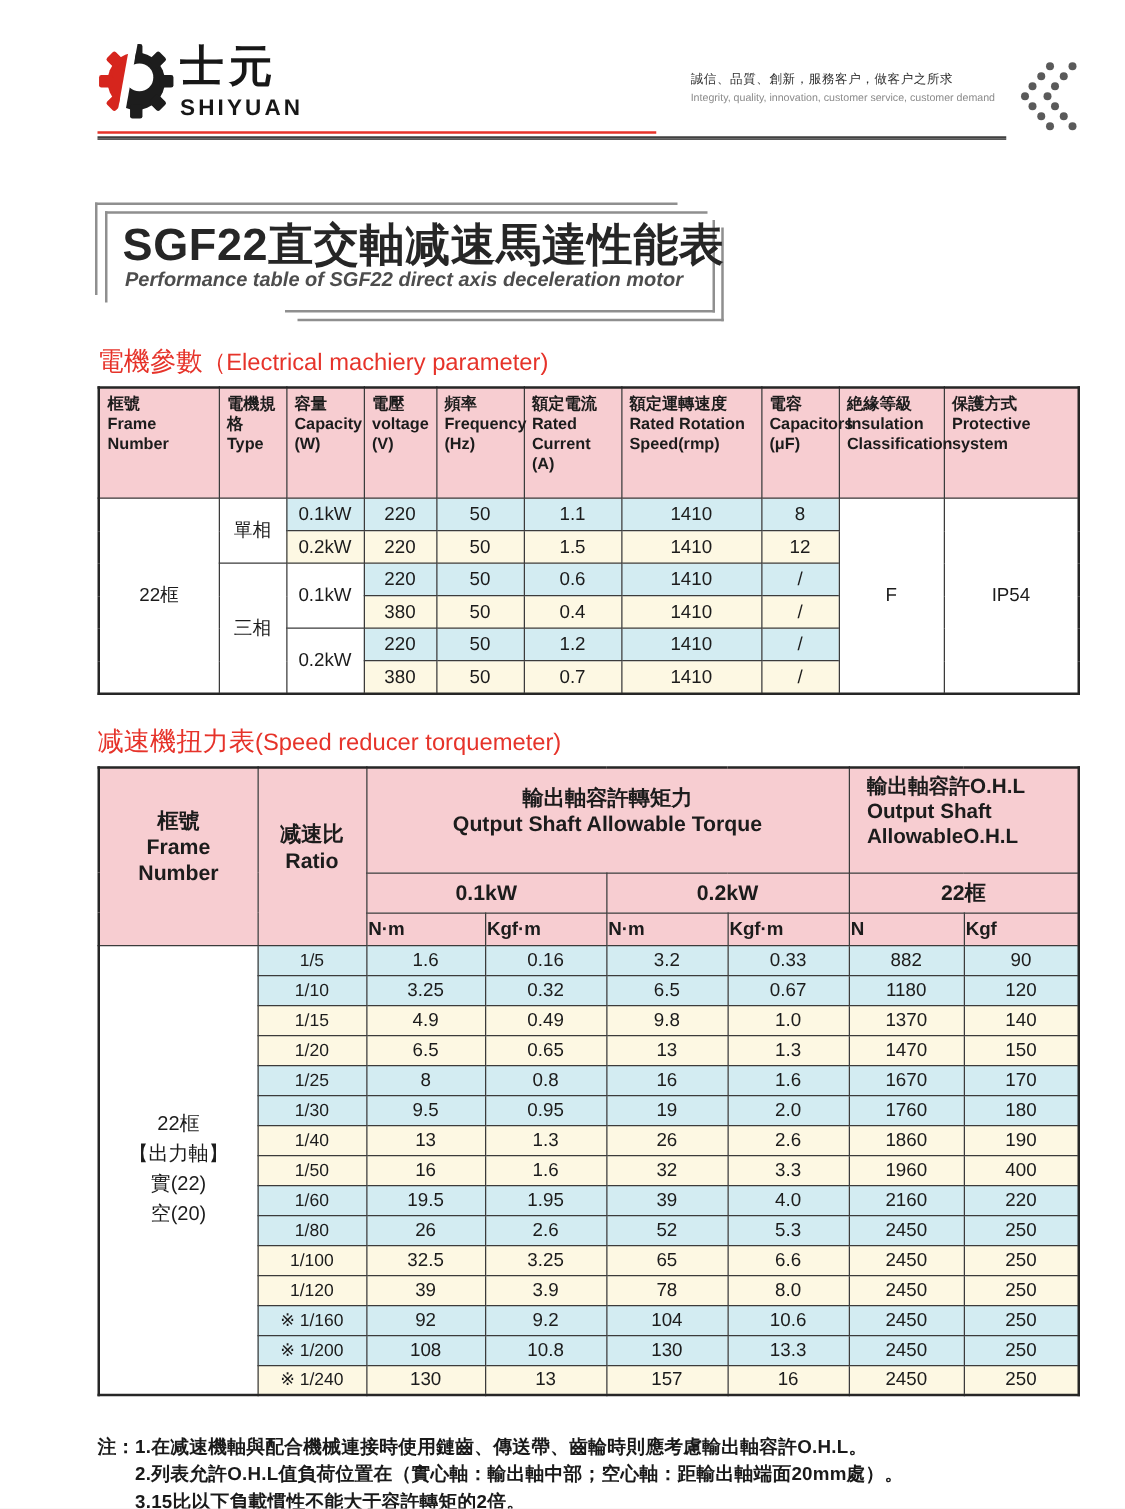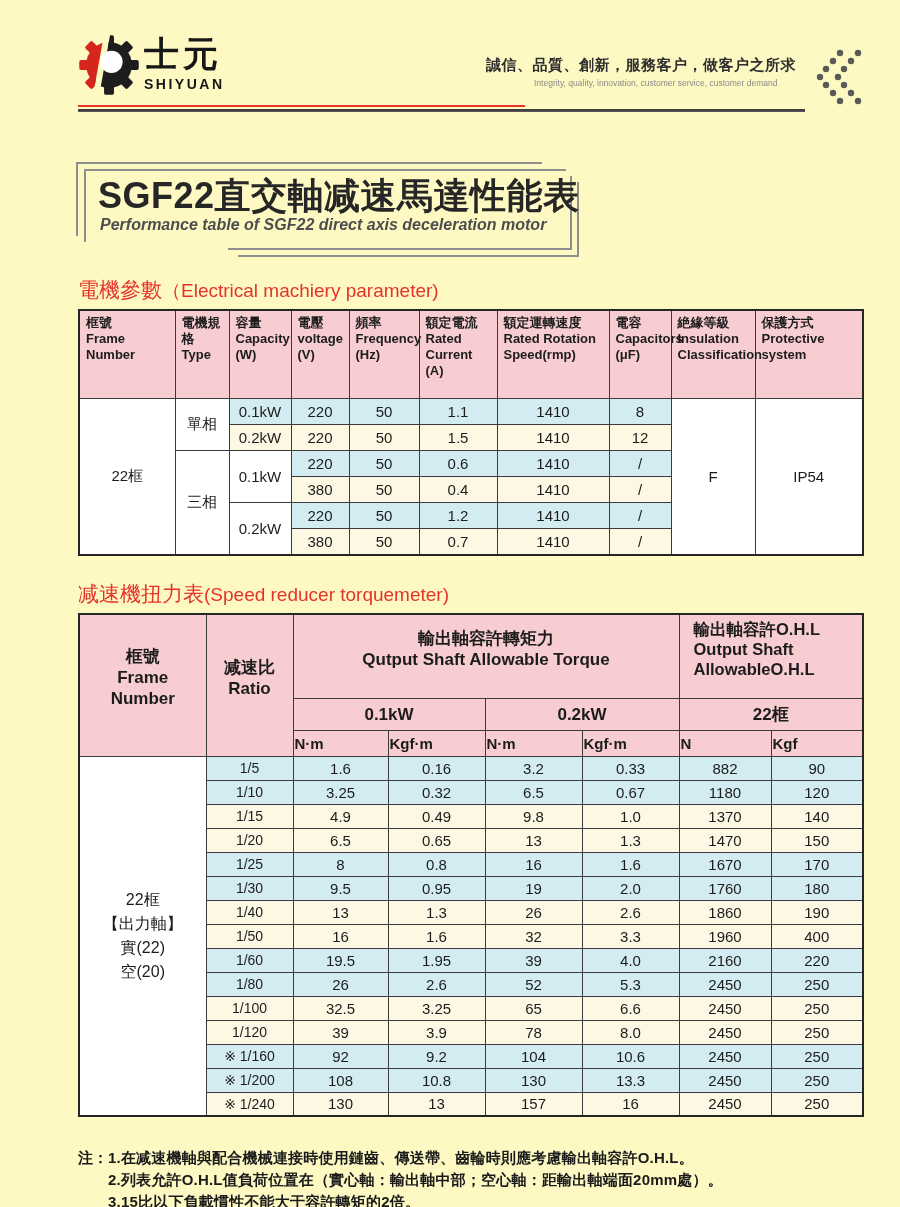--- a/index.html
+++ b/index.html
@@ -1,34 +1,34 @@
 <!DOCTYPE html>
 <html style="--pink: #f7cdd1; --blue: #d3ecf2; --cream: #fdf8e3; --red: #e6332a; --border: #3b3b3b; --logo-red: #d6251d; --logo-black: #1d1d1d;"><head>
 <meta charset="utf-8">
 <style>
   :root{
     --pink:#f7cdd1; --blue:#d3ecf2; --cream:#fdf8e3; --red:#e6332a;
     --border:#3b3b3b; --logo-red:#d6251d; --logo-black:#1d1d1d;
   }
   *{box-sizing:border-box;}
   body{margin:0;background:#e9e9e9;font-family:"Liberation Sans","DejaVu Sans",sans-serif;}
-  .page{width:900px;height:1207px;background:#fef9c3;margin:0 auto;overflow:hidden;position:relative;}
+  .page{width:900px;height:1207px;background:#ffffff;margin:0 auto;overflow:hidden;position:relative;}
   .content{padding:34px 38px 0 78px;}
 
   
   .hdr{display:flex;align-items:flex-start;height:64px;}
   .logo{display:flex;align-items:flex-start;}
   .logo svg{display:block;}
   .brand{margin-left:4px;margin-top:2px;}
   .brand-cn{font-size:35px;font-weight:bold;color:#171717;line-height:36px;letter-spacing:4px;}
-  .brand-en{font-size:14px;font-weight:bold;color:#171717;letter-spacing:2.5px;margin-top:4px;}
+  .brand-en{font-size:18px;font-weight:bold;color:#171717;letter-spacing:2.5px;margin-top:4px;}
   .hdr-spacer{flex:1;}
   .slogan{margin-top:22px;text-align:left;}
-  .slogan-cn{font-size:15px;font-weight:bold;color:#2e2e2e;letter-spacing:.5px;}
-  .slogan-en{font-size:8.5px;color:#8a8a8a;margin-top:3px;margin-left:48px;}
+  .slogan-cn{font-size:10px;font-weight:normal;color:#2e2e2e;letter-spacing:.5px;}
+  .slogan-en{font-size:8.5px;color:#8a8a8a;margin-top:3px;}
   .chevrons{margin:14px 0 0 16px;}
   .rule-red{height:2px;background:var(--red);width:447px;margin-top:7px;}
   .rule-dark{width:727px;height:3px;border-top:2px solid #3f3f3f;border-bottom:1px solid #585858;margin-top:2px;background:#fff;}
 
   
   .title-block{position:relative;width:494px;height:98px;margin:42px 0 0 0;}
   .tb-line{position:absolute;border-color:#8f8f8f;border-style:solid;border-width:0;}
   .tb-tl1{left:-2px;top:8px;right:30px;bottom:16px;border-top-width:2px;border-left-width:2px;}
   .tb-tl2{left:6px;top:15px;right:6px;bottom:10px;border-top-width:2px;border-left-width:2px;}
   .tb-br1{left:150px;top:22px;right:0;bottom:2px;border-bottom-width:2px;border-right-width:2px;}

